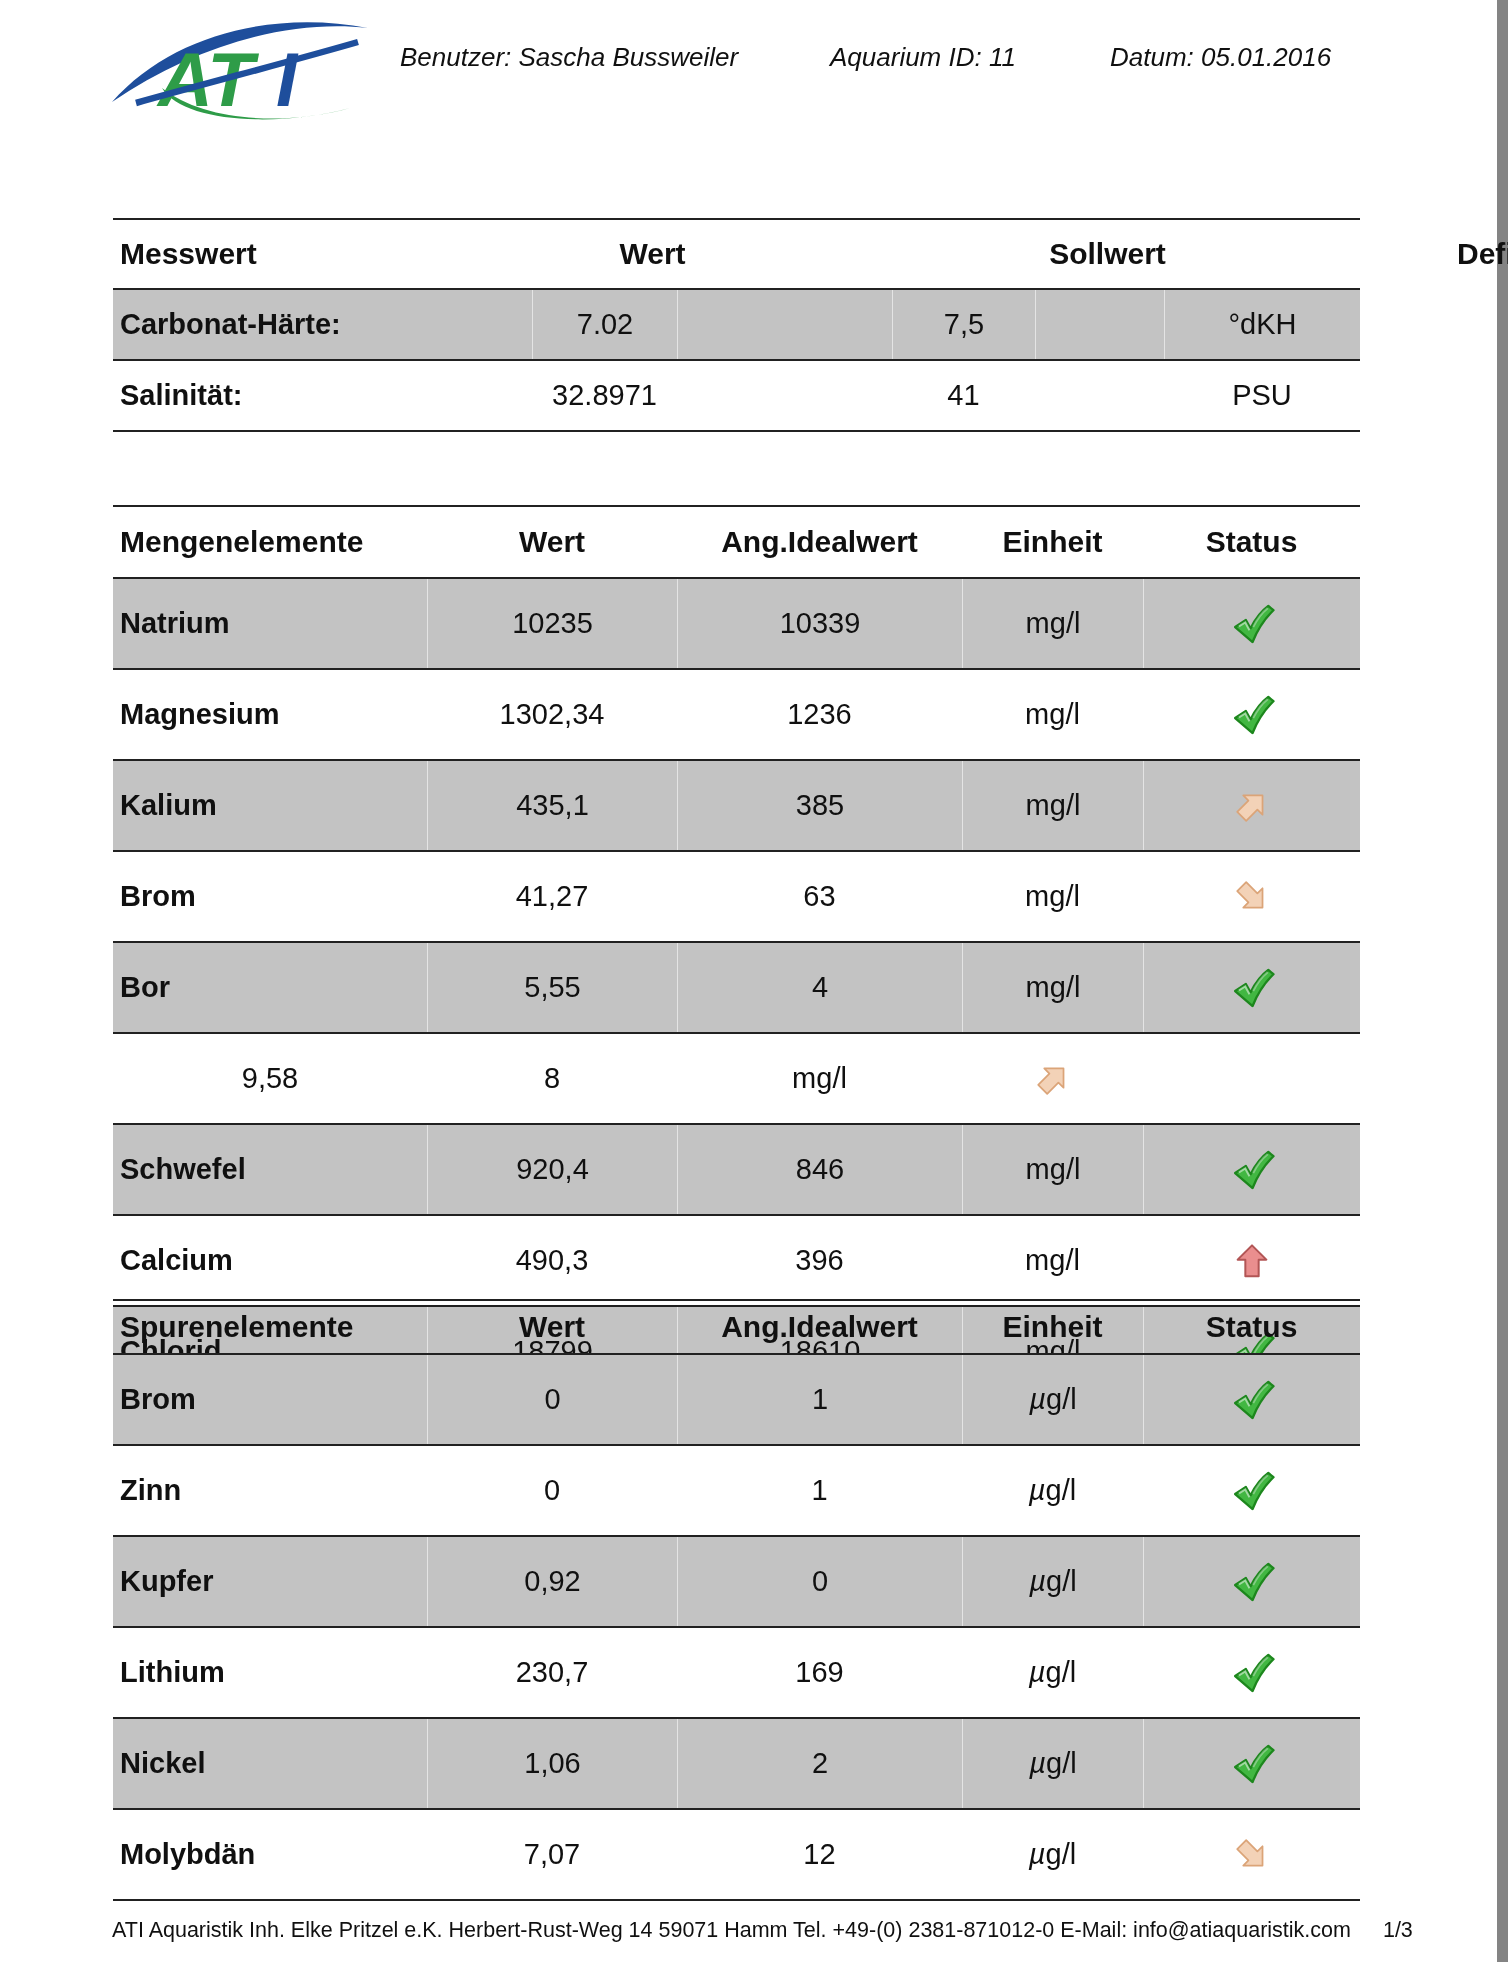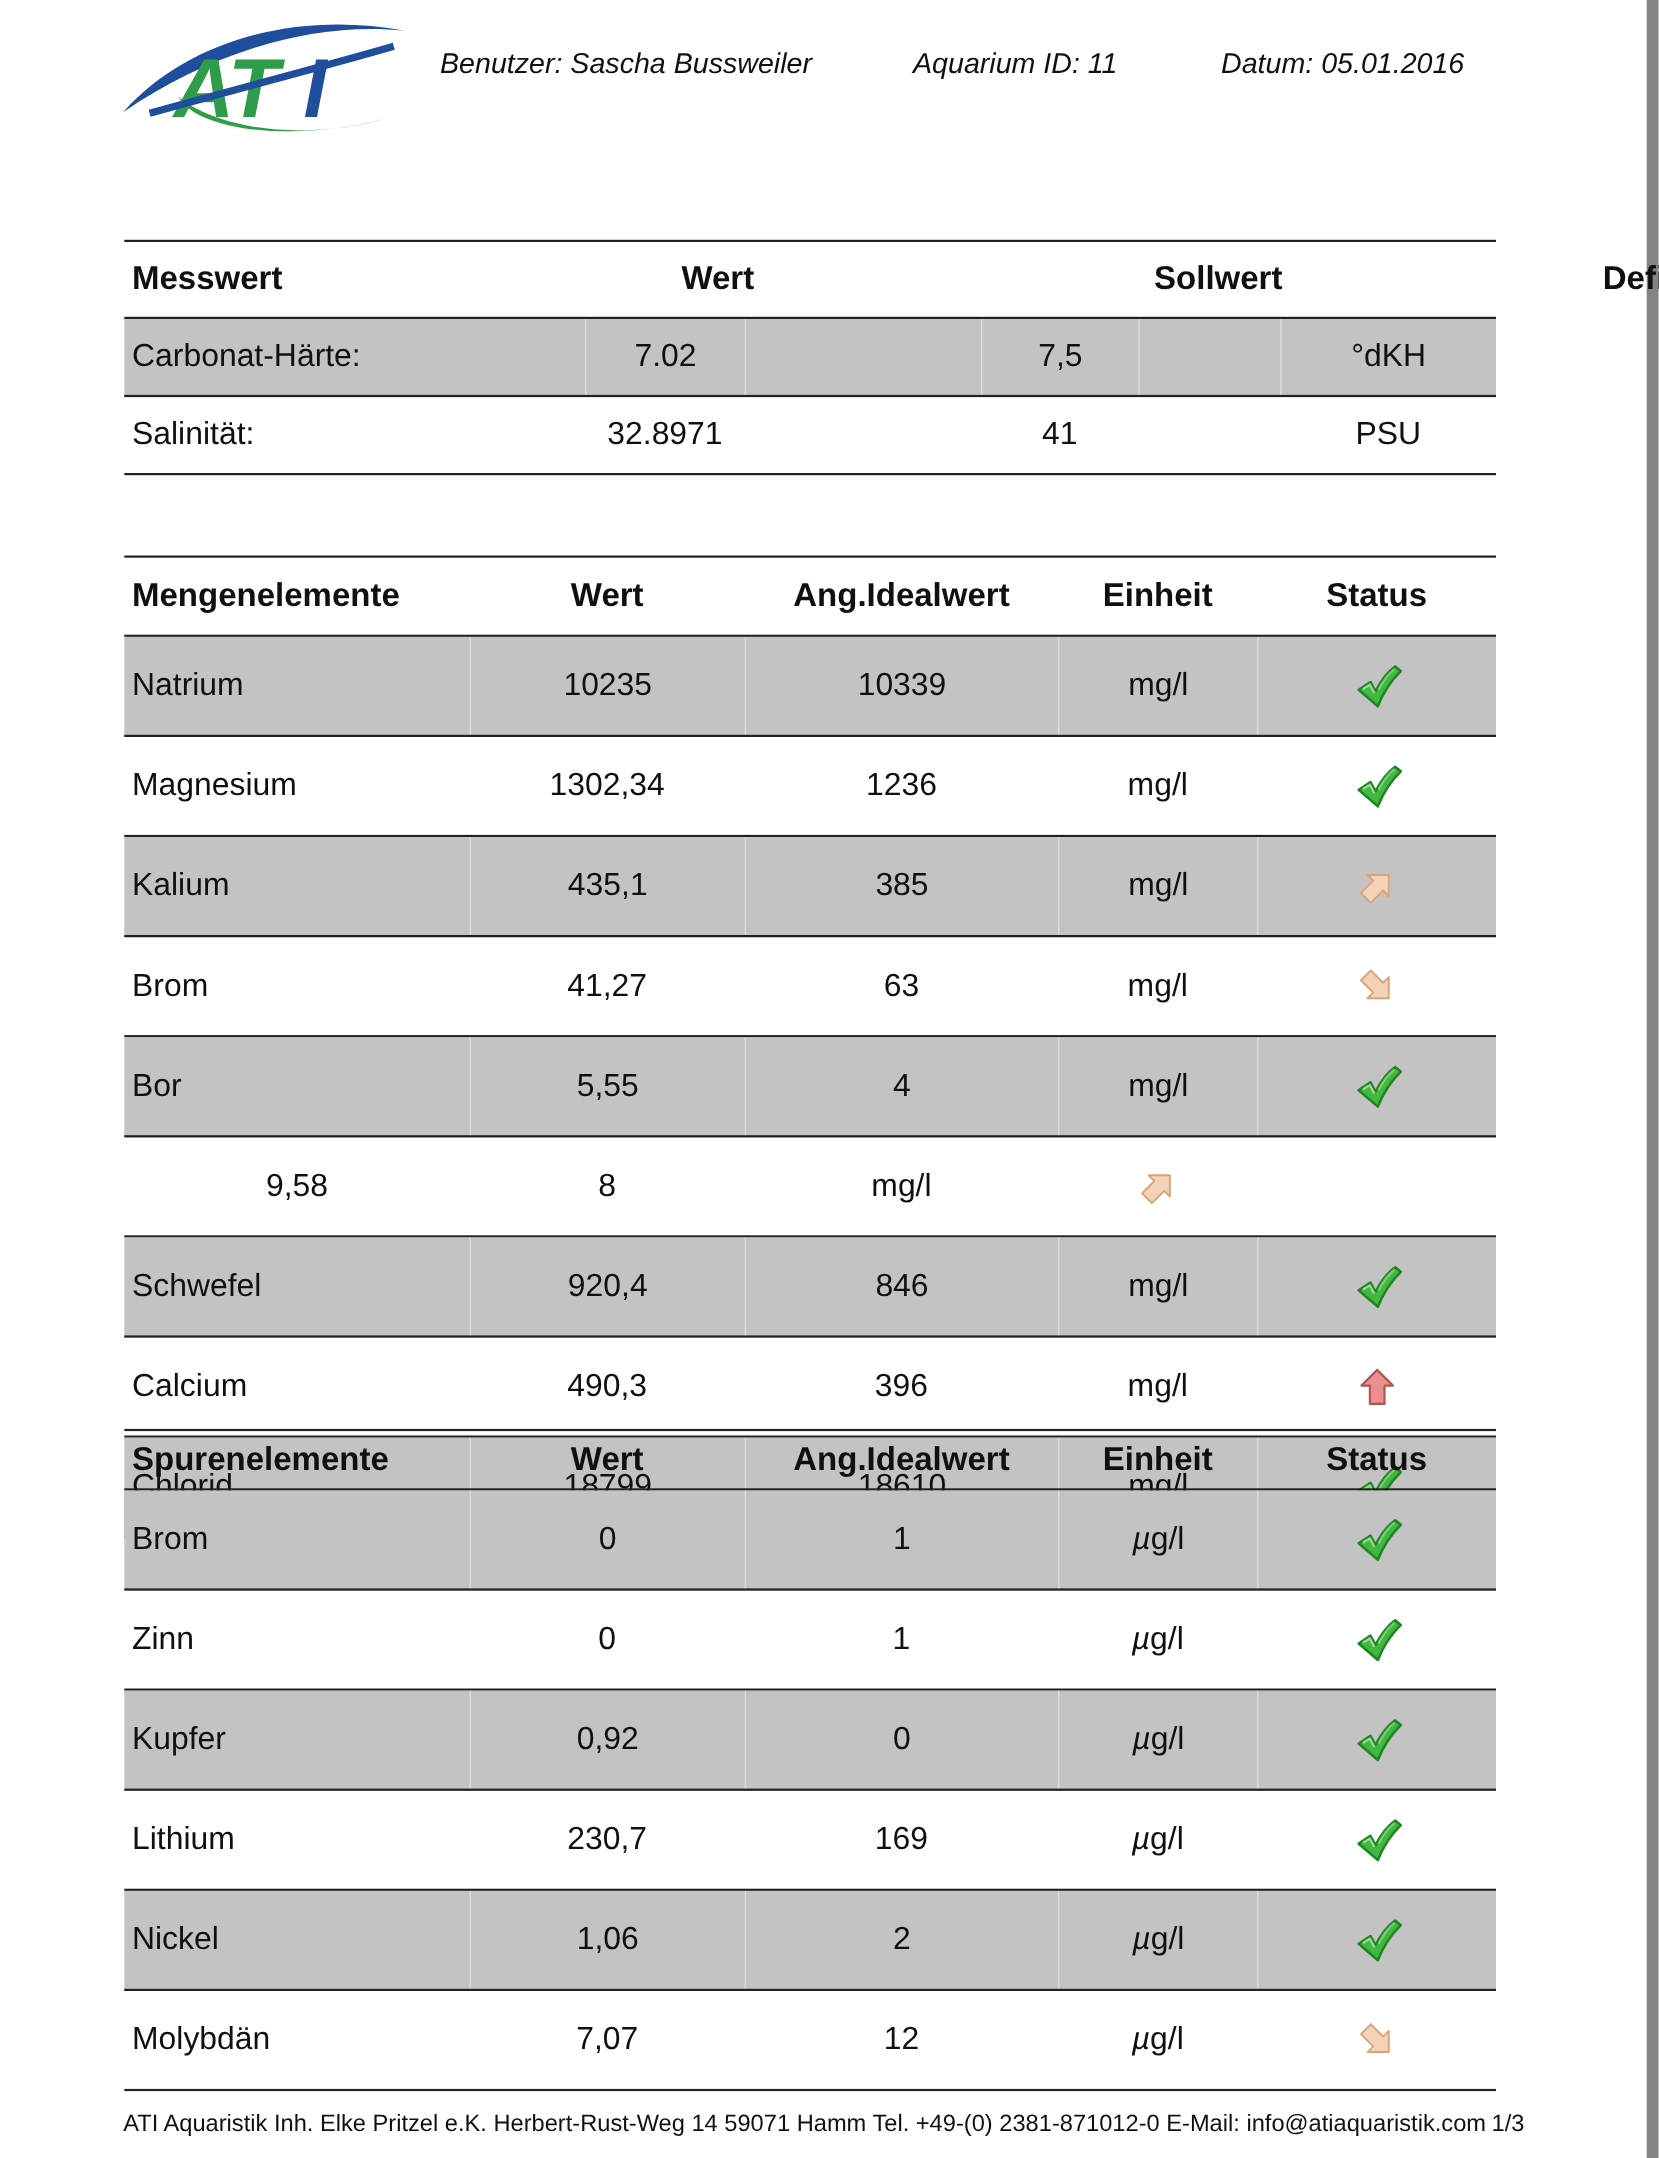--- a/index.html
+++ b/index.html
@@ -17,27 +17,27 @@
   .tbl{position:absolute;left:113px;width:1247px;border-top:2.5px solid #212121;}
   .row{display:grid;border-bottom:2.5px solid #212121;box-sizing:border-box;}
   .t1 .row{grid-template-columns:419px 145px 215px 143px 129px 196px;height:71px;}
   .t1 .row.head{height:70px;gap:48px;}
   .t2 .row{grid-template-columns:314px 250px 285px 181px 217px;height:91px;}
   .t2 .row.head{height:72px;}
   .t3 .row.head{height:54px;}
   .c{display:flex;align-items:center;justify-content:center;height:100%;box-sizing:border-box;font-size:29px;}
   .c.left{justify-content:flex-start;padding-left:7px;}
   .head .c{font-weight:bold;font-size:30px;}
-  .name{font-weight:normal;text-align:right;}
+  .name{font-weight:bold;text-align:right;}
   .shade{background:#c3c3c3;}
   .shade .c + .c{border-left:1px solid rgba(255,255,255,0.55);}
   .status-icon{display:inline-flex;align-items:center;justify-content:center;}
 
   
-  .footer{position:absolute;left:112px;top:1918px;display:flex;gap:5px;font-size:21.5px;white-space:nowrap;}
+  .footer{position:absolute;left:112px;top:1918px;display:flex;gap:32px;font-size:21.5px;white-space:nowrap;}
 </style>
 </head>
 <body>
 
 <div class="page">
 
   <div class="edge-strip"></div>
 
   <svg class="logo" width="272" height="118" viewBox="0 0 272 118">
     <path d="M6,100 C66,32 168,8 262,26 C182,17 88,44 6,100 Z" fill="#1e4e9c"></path>

